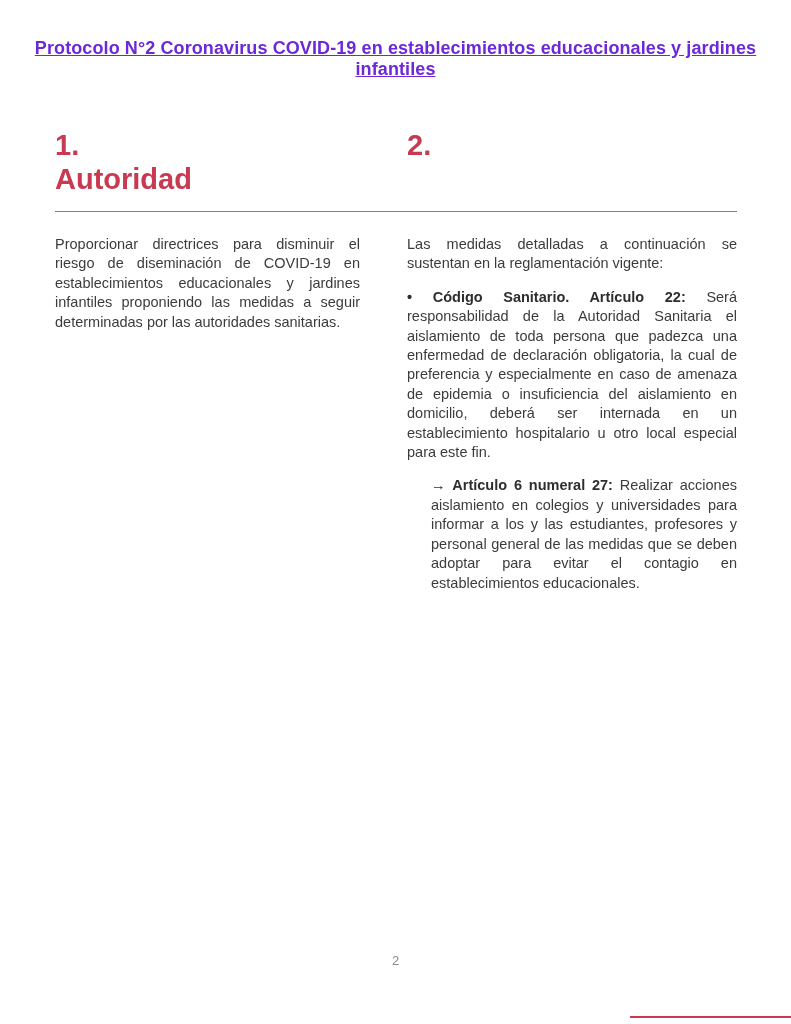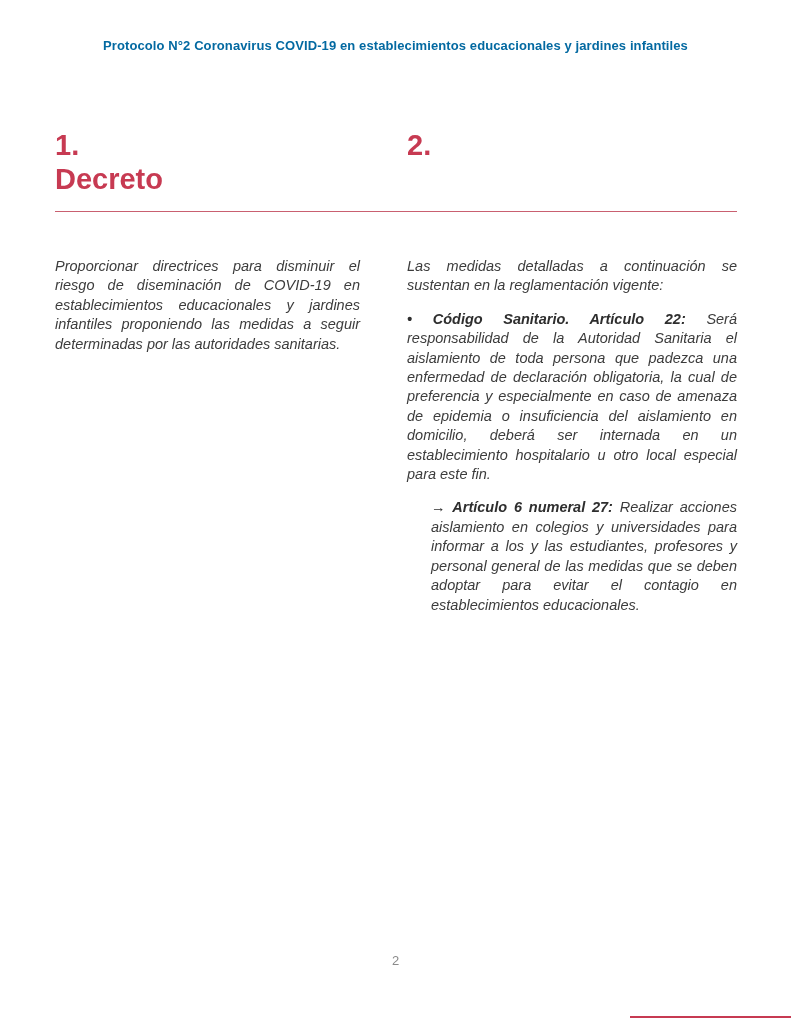--- a/index.html
+++ b/index.html
@@ -15,24 +15,25 @@
     background: #ffffff;
     font-family: "Liberation Sans", sans-serif;
     overflow: hidden;
   }
   .doc-header {
     position: absolute;
     top: 38px;
     left: 0;
     width: 100%;
     text-align: center;
-    color: #0369a1;
-    font-size: 13px;
+    color: #6d28d9;
+    font-size: 18px;
     font-weight: 700;
     letter-spacing: 0.1px;
+    text-decoration: underline;
   }
   .content {
     position: absolute;
     top: 128px;
     left: 55px;
     width: 682px;
   }
   .cols {
     display: grid;
     grid-template-columns: 305px 330px;
@@ -46,21 +47,21 @@
     margin: 0;
   }
   .heading-number { display: block; }
   .heading-title  { display: block; }
   .rule {
     margin-top: 15px;
     height: 1px;
     background: #C96070;
     width: 100%;
   }
-  .body-cols { margin-top: 45px; font-style: italic; }
+  .body-cols { margin-top: 23px; }
   .para {
     margin: 0 0 14px 0;
     color: #3C3C3C;
     font-size: 14.5px;
     line-height: 19.4px;
     text-align: justify;
   }
   .para:last-child { margin-bottom: 0; }
   .bold { font-weight: 700; color: #2e2e2e; }
   .subitem { margin-left: 24px; }
@@ -87,21 +88,21 @@
 
 <div class="page">
 
   <div class="doc-header">Protocolo N°2 Coronavirus COVID-19 en establecimientos educacionales y jardines infantiles</div>
 
   <div class="content">
 
     <div class="cols">
       <h1 class="section-heading">
         <span class="heading-number">1.</span>
-        <span class="heading-title">Decreto</span>
+        <span class="heading-title">Autoridad</span>
       </h1>
       <h1 class="section-heading">
         <span class="heading-number">2.</span>
       </h1>
     </div>
 
     <div class="rule"></div>
 
     <div class="cols body-cols">
 

